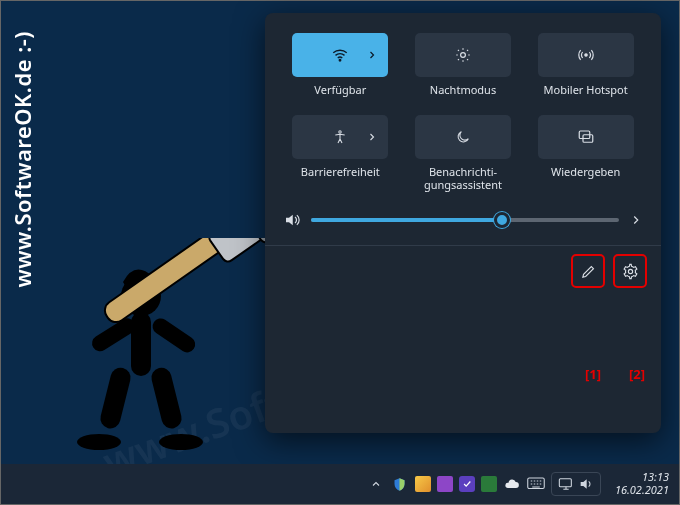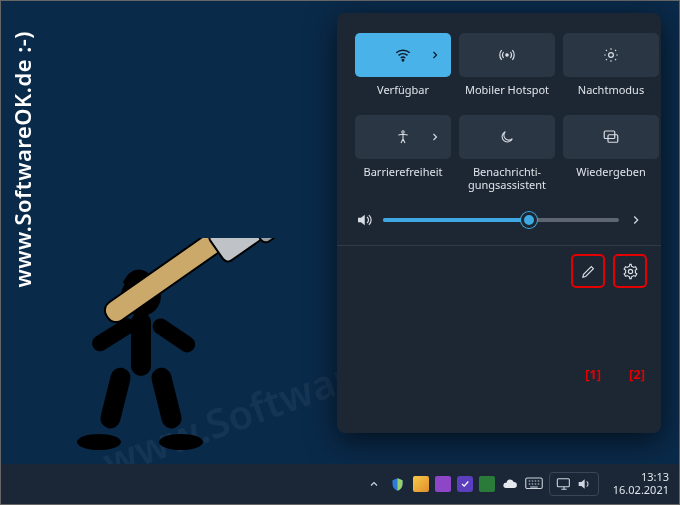--- a/index.html
+++ b/index.html
@@ -21,21 +21,21 @@
     position: absolute; left: 90px; bottom: 90px;
     transform: rotate(-20deg);
     color: rgba(255,255,255,0.05); font-size: 40px; font-weight: 600;
     user-select: none;
   }
   
   .figure { position: absolute; left: 30px; bottom: 36px; width: 260px; height: 230px; }
   
   .panel {
     position: absolute; right: 18px; top: 12px;
-    width: 324px; height: 420px;
+    width: 396px; height: 420px;
     background: #1d2733;
     border-radius: 8px;
     box-shadow: 0 8px 30px rgba(0,0,0,.6);
     display: flex; flex-direction: column;
     color: #e6e9ee;
     font-size: 11px;
   }
   .tiles { display: grid; grid-template-columns: repeat(3, 1fr); gap: 6px 8px; padding: 20px 18px 6px 18px; }
   .tile { display: flex; flex-direction: column; align-items: center; gap: 6px; }
   .tile-btn {
@@ -66,20 +66,21 @@
   .footbtn { width: 34px; height: 34px; border-radius:5px; display:flex; align-items:center; justify-content:center; cursor:pointer; }
   .redbox { border: 2px solid #e30000; }
   .annot { position:absolute; color:#e30000; font-weight:700; font-size:13px; }
   
   .taskbar {
     position: absolute; left:0; right:0; bottom:0; height: 40px;
     background: #1b2737;
     display:flex; align-items:center; justify-content:flex-end;
     padding: 0 10px 0 0; gap: 6px;
     color: #dfe4ea;
+    font-style: italic;
   }
   .tray { display:flex; align-items:center; gap:6px; font-size:11px; }
   .tray .ic { width:18px; height:18px; display:flex; align-items:center; justify-content:center; color:#cfd6df; }
   .tray .boxic { width:16px; height:16px; border-radius:2px; }
   .tray-group { display:flex; align-items:center; gap:4px; border:1px solid #3a4656; border-radius:4px; padding:3px 6px; }
   .clock { text-align:right; line-height:1.15; margin-left:8px; font-size:11px; }
   svg { display:block; }
 </style>
 </head>
 <body>
@@ -134,39 +135,39 @@
           </span>
         </div>
         <div class="tile-label">Verfügbar</div>
       </div>
 
 
       <div class="tile">
         <div class="tile-btn">
           <span>
             <svg width="18" height="18" viewBox="0 0 24 24" fill="none" stroke="currentColor" stroke-width="1.6">
+                <circle cx="12" cy="12" r="3.2"></circle>
+                <path d="M12 3v2M12 19v2M3 12h2M19 12h2M5.2 5.2l1.4 1.4M17.4 17.4l1.4 1.4M5.2 18.8l1.4-1.4M17.4 6.6l1.4-1.4"></path>
+              </svg>
+          </span>
+        </div>
+        <div class="tile-label">Nachtmodus</div>
+      </div>
+
+      <div class="tile">
+        <div class="tile-btn">
+          <span>
+            <svg width="18" height="18" viewBox="0 0 24 24" fill="none" stroke="currentColor" stroke-width="1.6">
                 <circle cx="12" cy="12" r="1.6" fill="currentColor"></circle>
                 <path d="M7.5 16a6.5 6.5 0 0 1 0-8M16.5 8a6.5 6.5 0 0 1 0 8"></path>
                 <path d="M4.8 18.5a10 10 0 0 1 0-13M19.2 5.5a10 10 0 0 1 0 13"></path>
               </svg>
           </span>
         </div>
         <div class="tile-label">Mobiler Hotspot</div>
-      </div>
-
-      <div class="tile">
-        <div class="tile-btn">
-          <span>
-            <svg width="18" height="18" viewBox="0 0 24 24" fill="none" stroke="currentColor" stroke-width="1.6">
-                <circle cx="12" cy="12" r="3.2"></circle>
-                <path d="M12 3v2M12 19v2M3 12h2M19 12h2M5.2 5.2l1.4 1.4M17.4 17.4l1.4 1.4M5.2 18.8l1.4-1.4M17.4 6.6l1.4-1.4"></path>
-              </svg>
-          </span>
-        </div>
-        <div class="tile-label">Nachtmodus</div>
       </div>
 
       <div class="tile">
         <div class="tile-btn">
           <span>
             <svg width="16" height="16" viewBox="0 0 24 24" fill="none" stroke="currentColor" stroke-width="1.6">
                 <circle cx="12" cy="4.5" r="1.8"></circle>
                 <path d="M5 9l7-1 7 1M12 8v7M9 21l3-6 3 6"></path>
               </svg>
           </span>

